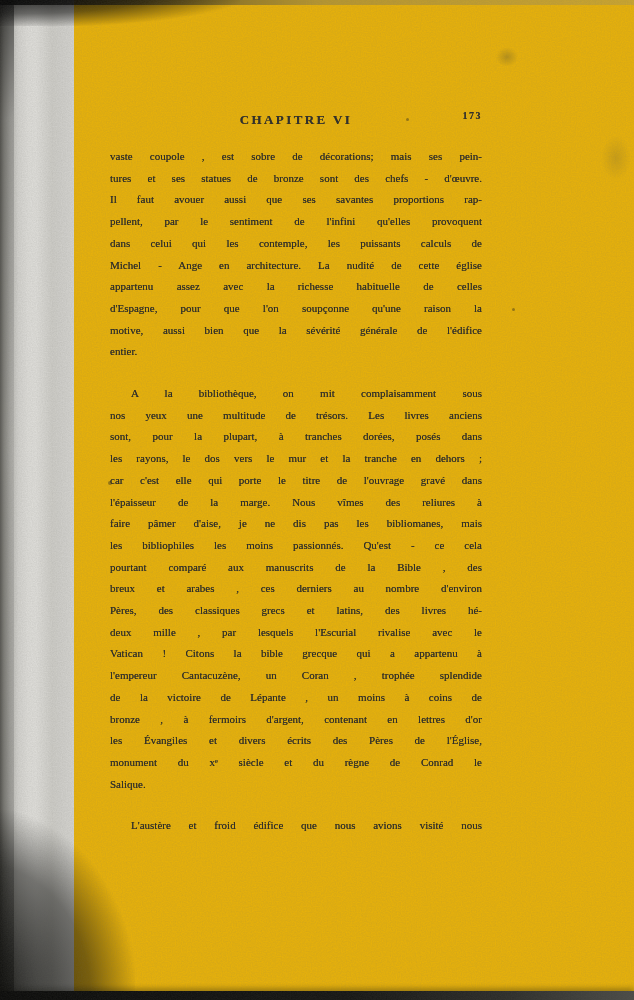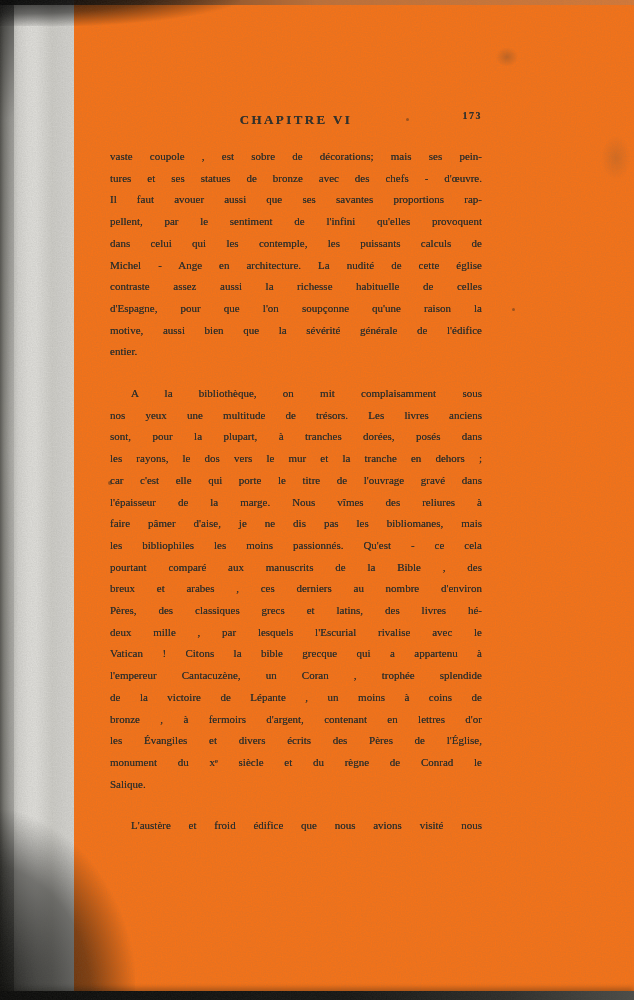--- a/index.html
+++ b/index.html
@@ -5,21 +5,21 @@
   html, body { margin: 0; padding: 0; }
   body {
     width: 634px; height: 1000px;
     overflow: hidden;
     background: #8a8a86;
     font-family: "Liberation Serif", "DejaVu Serif", serif;
   }
   .page {
     position: relative;
     width: 634px; height: 1000px;
-    background: #f97316;
+    background: #eab308;
     overflow: hidden;
   }
   
   .gutter-left {
     position: absolute; left: 0; top: 0; bottom: 0; width: 74px;
     background: linear-gradient(to right,
       #62615c 0px, #8e8d87 4px, #b5b4af 10px,
       #d4d3cf 18px, #e0dfdb 28px, #e1e0dc 36px,
       #cfcec9 52px, #d3d2ce 64px, #d7d6d2 74px);
   }
@@ -116,26 +116,26 @@
   <div class="speck s3"></div>
 
   <div class="running-head">
     <span class="chapter">CHAPITRE VI</span>
     <span class="pagenum">173</span>
   </div>
 
   <div class="textblock">
     <div>
       <div class="line">vaste coupole , est sobre de décorations; mais ses pein-</div>
-      <div class="line">tures et ses statues de bronze avec des chefs - d'œuvre.</div>
+      <div class="line">tures et ses statues de bronze sont des chefs - d'œuvre.</div>
       <div class="line">Il faut avouer aussi que ses savantes proportions rap-</div>
       <div class="line">pellent, par le sentiment de l'infini qu'elles provoquent</div>
       <div class="line">dans celui qui les contemple, les puissants calculs de</div>
       <div class="line">Michel - Ange en architecture. La nudité de cette église</div>
-      <div class="line">contraste assez aussi la richesse habituelle de celles</div>
+      <div class="line">appartenu assez avec la richesse habituelle de celles</div>
       <div class="line">d'Espagne, pour que l'on soupçonne qu'une raison la</div>
       <div class="line">motive, aussi bien que la sévérité générale de l'édifice</div>
       <div class="line end">entier.</div>
     </div>
     <div>
       <div class="line indent">A la bibliothèque, on mit complaisamment sous</div>
       <div class="line">nos yeux une multitude de trésors. Les livres anciens</div>
       <div class="line">sont, pour la plupart, à tranches dorées, posés dans</div>
       <div class="line">les rayons, le dos vers le mur et la tranche en dehors ;</div>
       <div class="line">car c'est elle qui porte le titre de l'ouvrage gravé dans</div>

